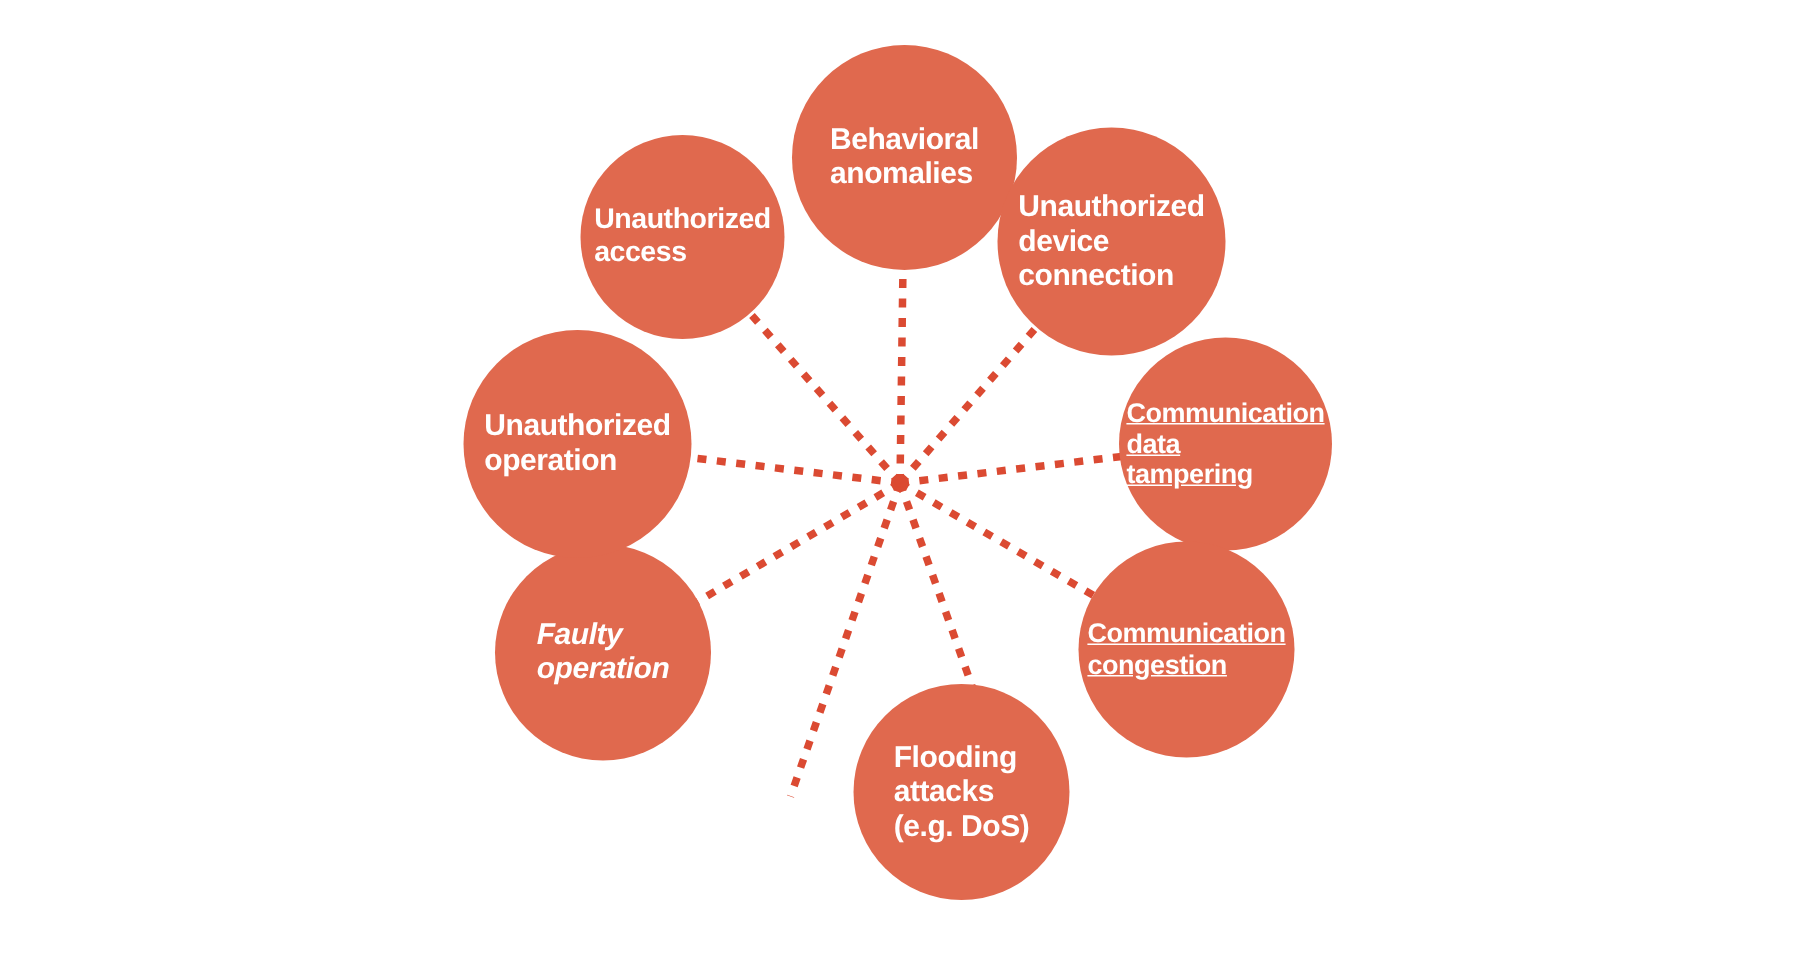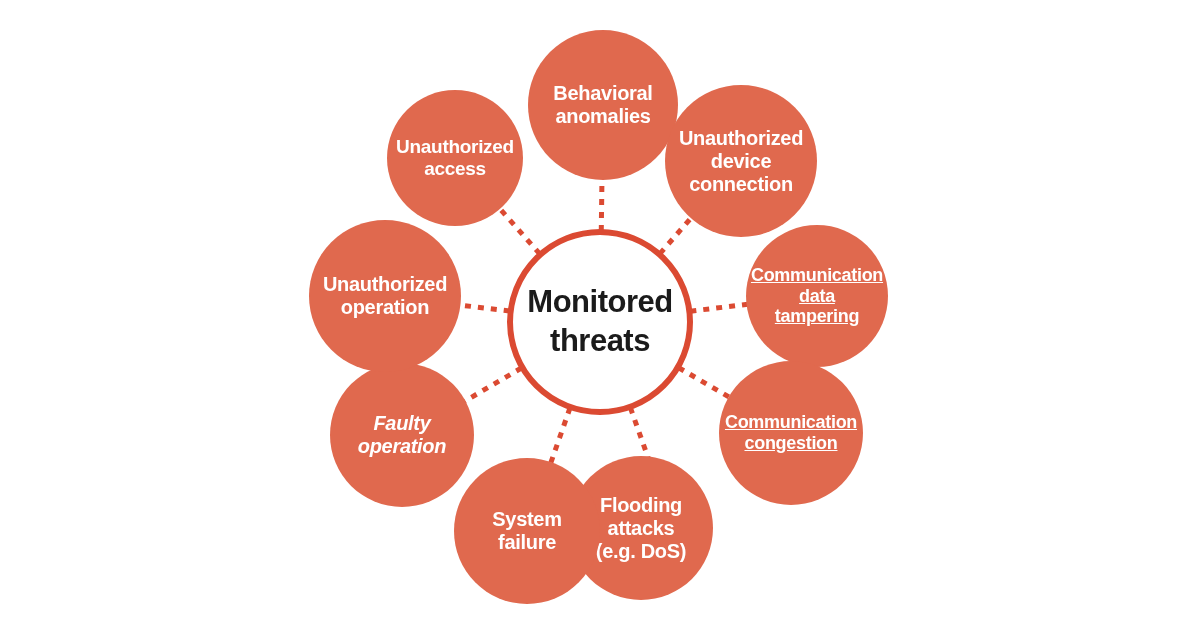--- a/index.html
+++ b/index.html
@@ -12,21 +12,21 @@
   }
   *{margin:0;padding:0;box-sizing:border-box;}
   html,body{width:1200px;height:635px;background:var(--background);overflow:hidden;}
   body{font-family:"Liberation Sans", sans-serif;}
   .canvas{position:relative;width:1200px;height:635px;background:var(--background);}
   .links{position:absolute;left:0;top:0;width:1200px;height:635px;}
   .links line{stroke:var(--line-stroke);stroke-width:5;stroke-dasharray:6 7;}
   .node{
     position:absolute;border-radius:50%;
     background:var(--node-fill);
-    display:flex;align-items:center;justify-content:center;text-align:center;
+    display:flex;align-items:center;justify-content:center;text-align:left;
   }
   .node .label{
     color:var(--node-text);font-weight:bold;font-size:20px;line-height:1.15;
     white-space:pre-line;letter-spacing:-0.3px;
   }
   .node.small .label{font-size:18px;text-decoration:underline;}
   .node.mid .label{font-size:19px;}
   .center-node{
     position:absolute;left:507px;top:229px;width:186px;height:186px;border-radius:50%;
     background:var(--background);border:6px solid var(--center-border);
@@ -85,38 +85,30 @@
     <span class="label">Communication
 congestion</span>
   </div>
 
   <div class="node n5">
     <span class="label">Flooding
 attacks
 (e.g. DoS)</span>
   </div>
 
-  <div class="node n6">
-    <span class="label">System
-failure</span>
-  </div>
 
   <div class="node n7">
     <span class="label">Faulty
 operation</span>
   </div>
 
   <div class="node n8">
     <span class="label">Unauthorized
 operation</span>
   </div>
 
   <div class="node n9 mid">
     <span class="label">Unauthorized
 access</span>
   </div>
 
-  <div class="center-node">
-    <span class="label">Monitored
-threats</span>
-  </div>
 
 </div>
 
 </body></html>

